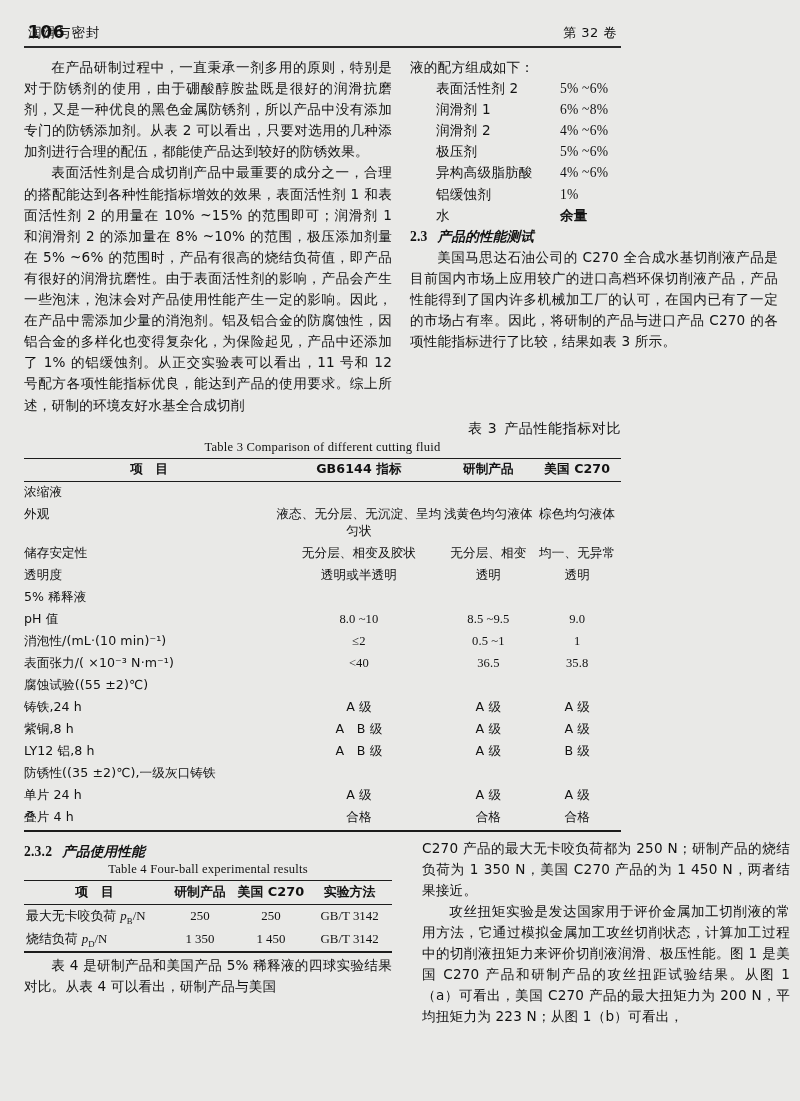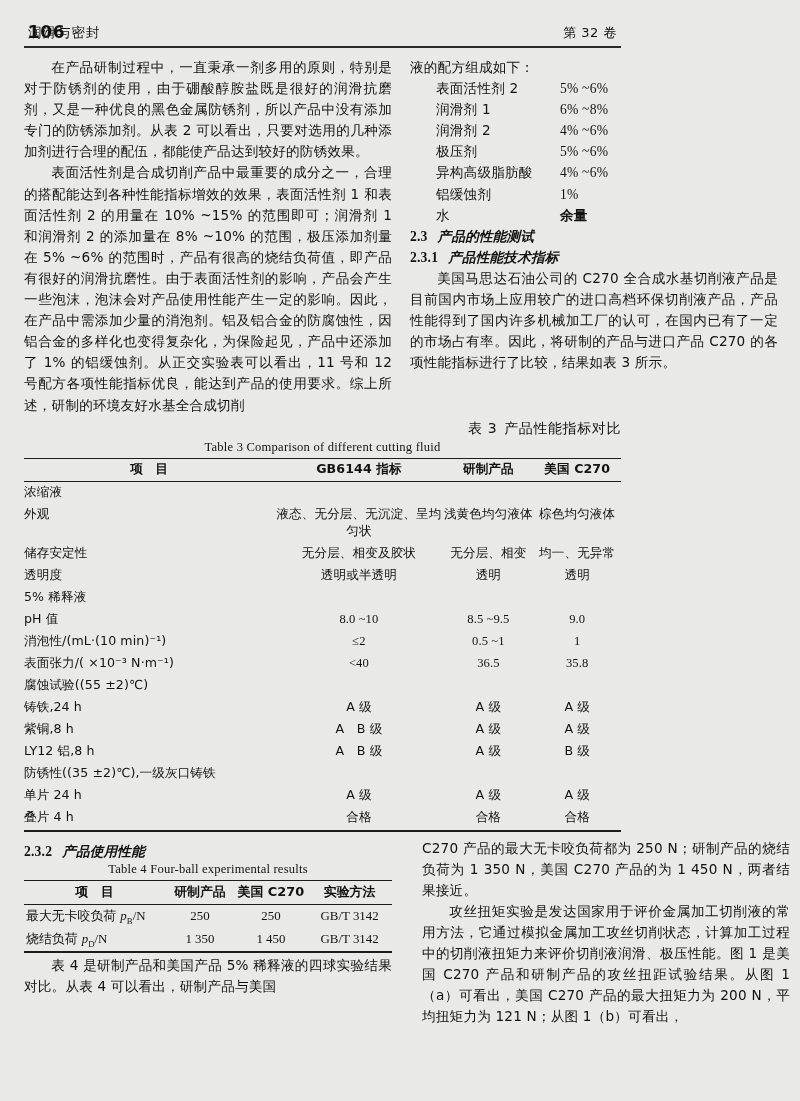--- a/index.html
+++ b/index.html
@@ -229,23 +229,20 @@
           <span class="f-val serif">1%</span>
         </li>
         <li>
           <span class="f-name">水</span>
           <span class="f-val" style="font-weight:bold;">余量</span>
         </li>
       </ul>
 
       <div class="sect-h">
         <span class="num serif">2.3</span><span>产品的性能测试</span>
-      </div>
-      <div class="sect-h">
-        <span class="num serif">2.3.1</span><span>产品性能技术指标</span>
       </div>
 
       <p class="para">美国马思达石油公司的 C270 全合成水基切削液产品是目前国内市场上应用较广的进口高档环保切削液产品，产品性能得到了国内许多机械加工厂的认可，在国内已有了一定的市场占有率。因此，将研制的产品与进口产品 C270 的各项性能指标进行了比较，结果如表 3 所示。</p>
     </div>
   </div>
 
   <div class="tbl-block">
     <div class="tbl-title-cn">
       <span class="tnum">表 3</span><span>产品性能指标对比</span>
     </div>
@@ -389,17 +386,17 @@
           </tr>
         </tbody>
       </table>
       <div class="rule-top"></div>
 
       <p class="para" style="margin-top:2px;">表 4 是研制产品和美国产品 5% 稀释液的四球实验结果对比。从表 4 可以看出，研制产品与美国</p>
     </div>
 
     <div class="col">
       <p class="para noind">C270 产品的最大无卡咬负荷都为 250 N；研制产品的烧结负荷为 1 350 N，美国 C270 产品的为 1 450 N，两者结果接近。</p>
-      <p class="para">攻丝扭矩实验是发达国家用于评价金属加工切削液的常用方法，它通过模拟金属加工攻丝切削状态，计算加工过程中的切削液扭矩力来评价切削液润滑、极压性能。图 1 是美国 C270 产品和研制产品的攻丝扭距试验结果。从图 1（a）可看出，美国 C270 产品的最大扭矩力为 200 N，平均扭矩力为 121 N；从图 1（b）可看出，</p>
+      <p class="para">攻丝扭矩实验是发达国家用于评价金属加工切削液的常用方法，它通过模拟金属加工攻丝切削状态，计算加工过程中的切削液扭矩力来评价切削液润滑、极压性能。图 1 是美国 C270 产品和研制产品的攻丝扭距试验结果。从图 1（a）可看出，美国 C270 产品的最大扭矩力为 200 N，平均扭矩力为 223 N；从图 1（b）可看出，</p>
     </div>
   </div>
 
 </div>
 
 </body></html>

